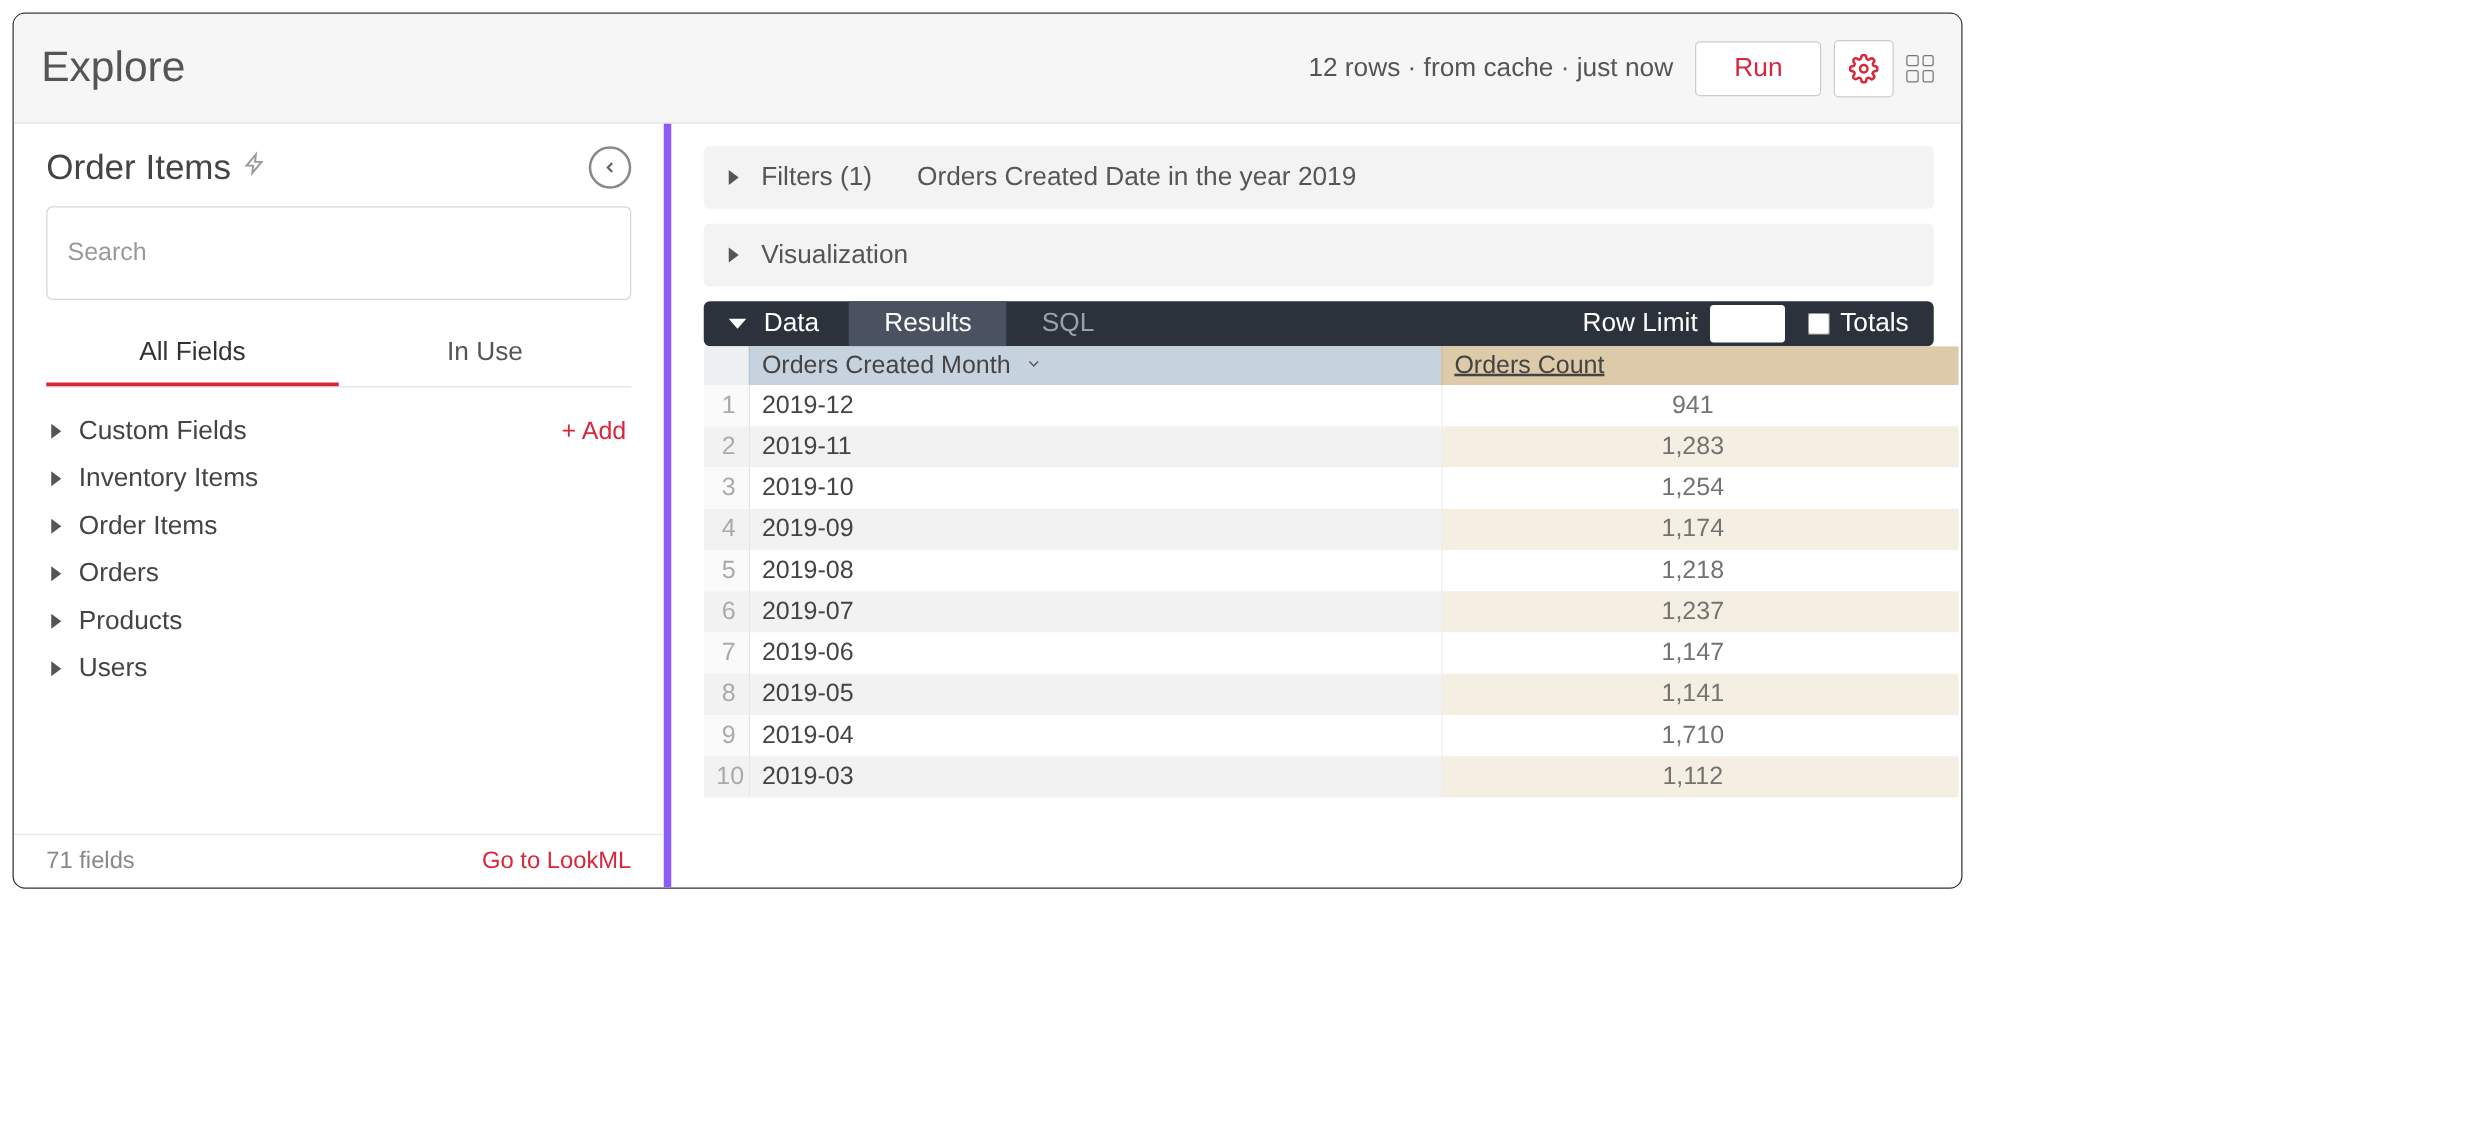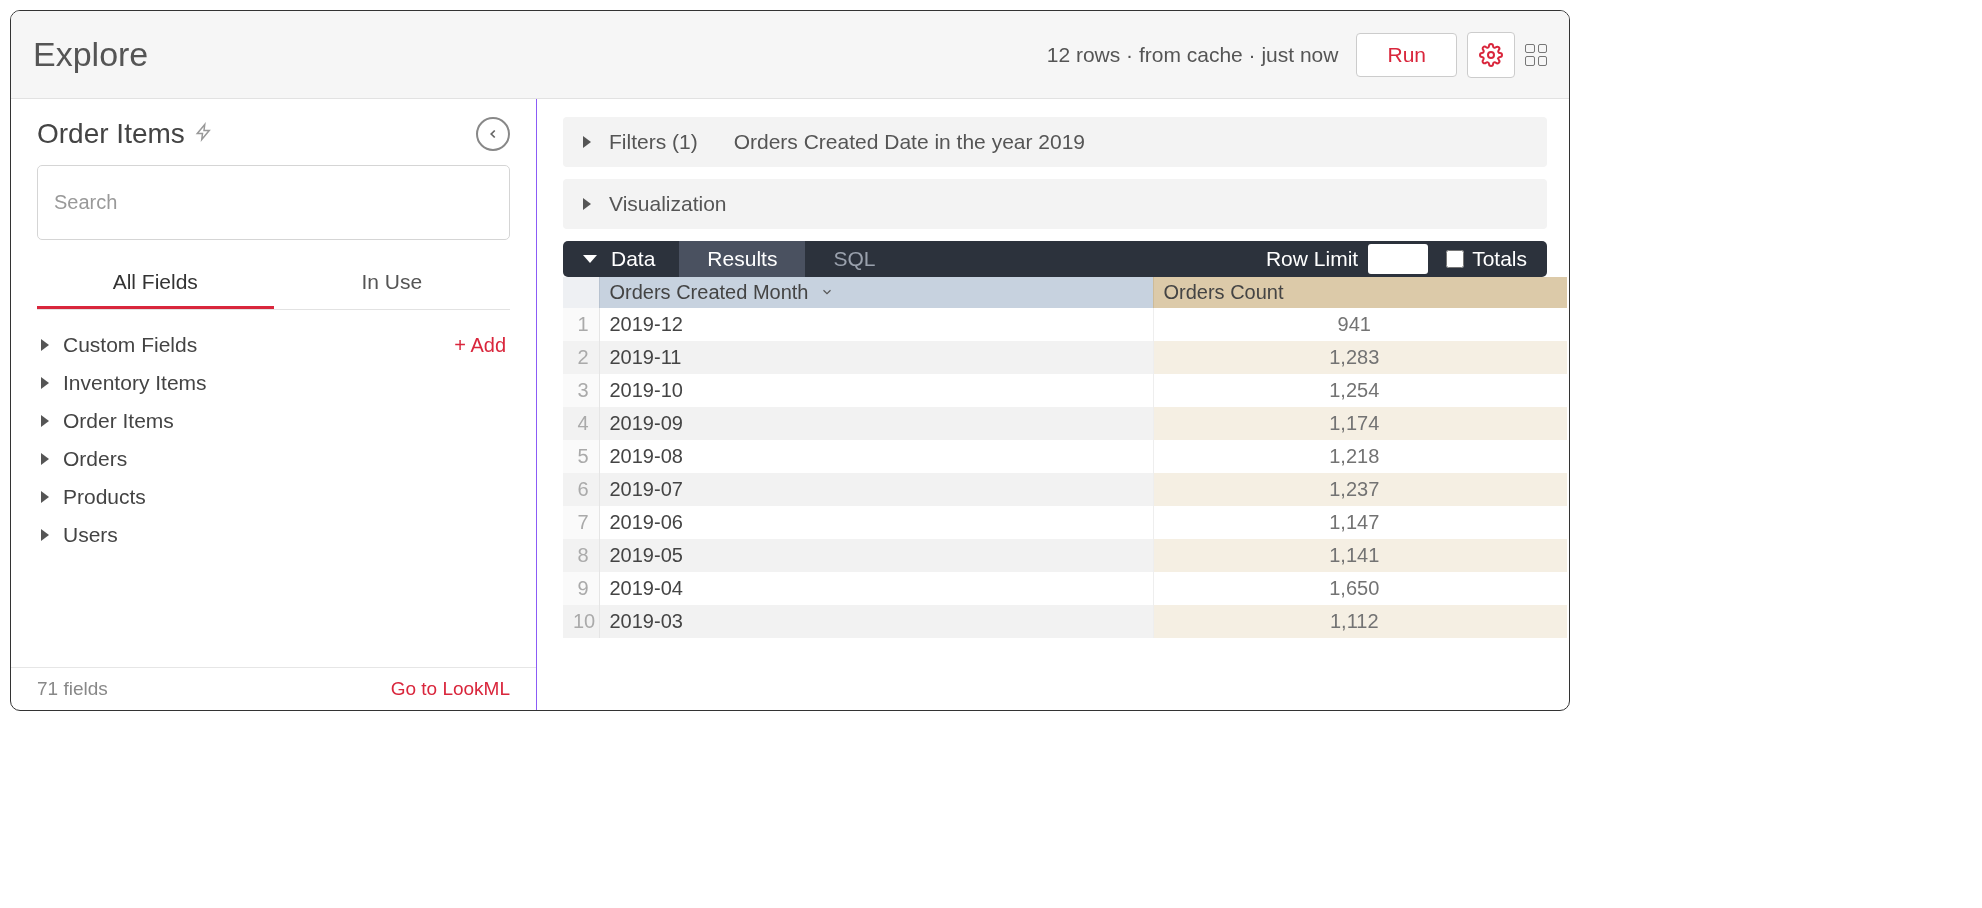--- a/index.html
+++ b/index.html
@@ -70,21 +70,21 @@
   
   .body {
     flex: 1;
     display: flex;
     min-height: 0;
   }
 
   
   .sidebar {
     width: 526px;
-    border-right: 1px solid #8b5cf6;
+    border-right: 6px solid #8b5cf6;
     display: flex;
     flex-direction: column;
   }
   .sidebar-top {
     padding: 18px 26px 6px 26px;
     flex: 1;
     overflow: hidden;
   }
   .explore-name-row {
     display: flex; align-items: center;
@@ -226,21 +226,21 @@
   th, td { font-size: 20px; padding: 4px 10px; }
   col.rownum-col { width: 36px; }
   col.month-col { width: 554px; }
   thead th {
     text-align: left;
     font-weight: 400;
     height: 25px;
   }
   thead th.rownum-h { background: #eef0f3; }
   thead th.dim-h { background: #c7d2df; color: #444; border-left: 1px solid #b8c3d0;}
-  thead th.meas-h { background: #dccaa9; color: #444; border-left: 1px solid #cdbb99;}
+  thead th.meas-h { background: #dccaa9; color: #444; border-left: 1px solid #cdbb99; text-decoration: underline;}
   tbody td.rownum {
     text-align: right;
     color: #aaa;
     background: #fafafa;
     border-right: 1px solid #e5e5e5;
   }
   tbody td.dim { color: #444; border-right: 1px solid #eee;}
   tbody td.meas { text-align: center; color: #737373; padding-right: 22px;}
   tbody tr.odd td.dim { background: #fff; }
   tbody tr.odd td.meas { background: #fff; }
@@ -422,21 +422,21 @@
                 <td class="meas">1,147</td>
               </tr>
               <tr class="even">
                 <td class="rownum">8</td>
                 <td class="dim">2019-05</td>
                 <td class="meas">1,141</td>
               </tr>
               <tr class="odd">
                 <td class="rownum">9</td>
                 <td class="dim">2019-04</td>
-                <td class="meas">1,650</td>
+                <td class="meas">1,710</td>
               </tr>
               <tr class="even">
                 <td class="rownum">10</td>
                 <td class="dim">2019-03</td>
                 <td class="meas">1,112</td>
               </tr>
             </tbody>
         </table>
       </div>
 

